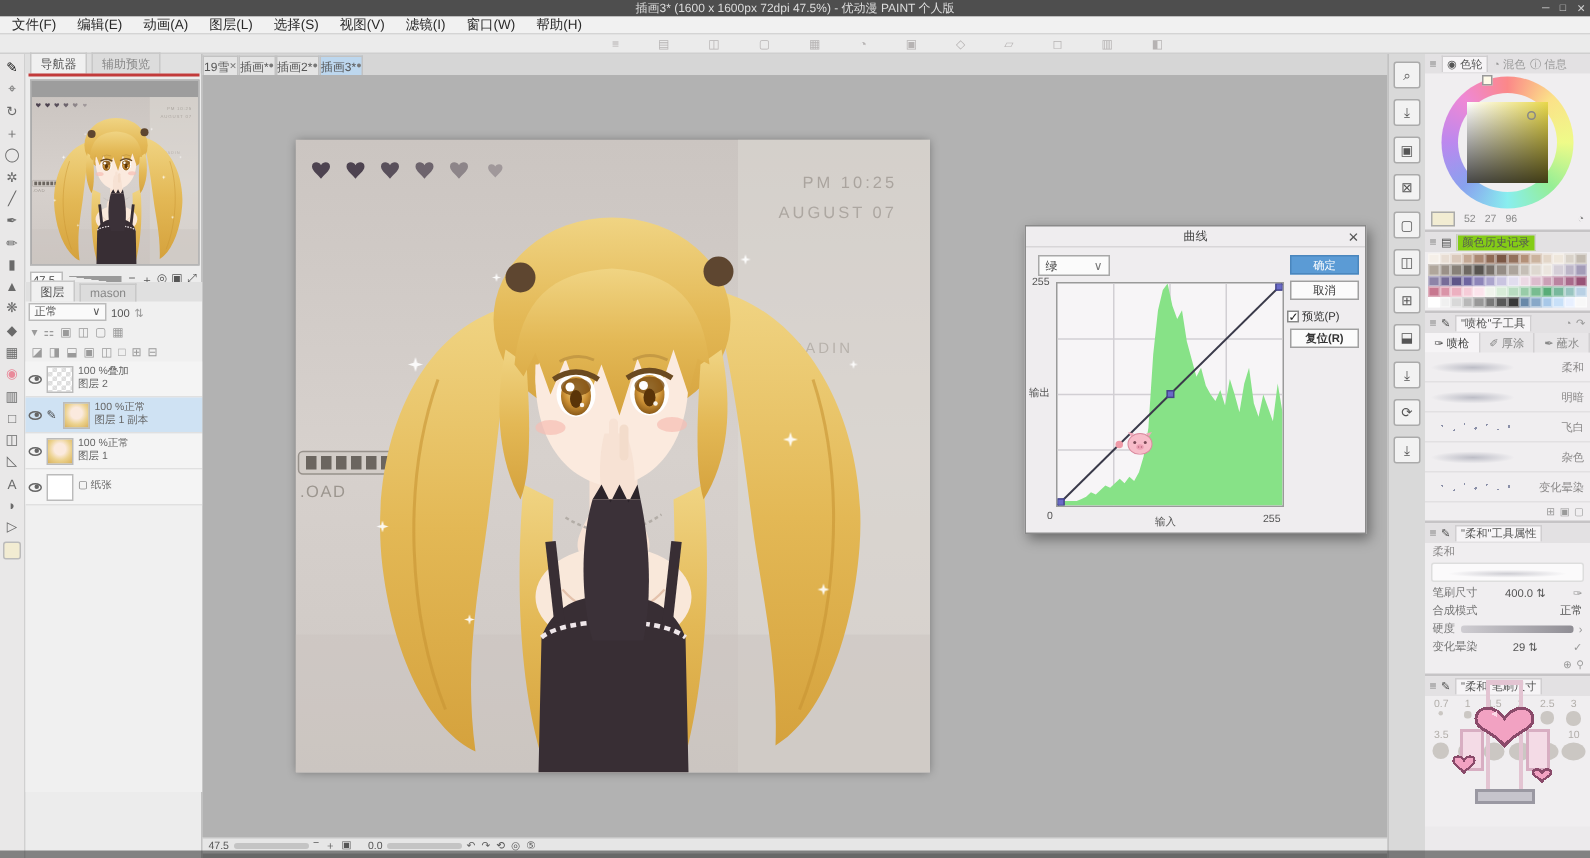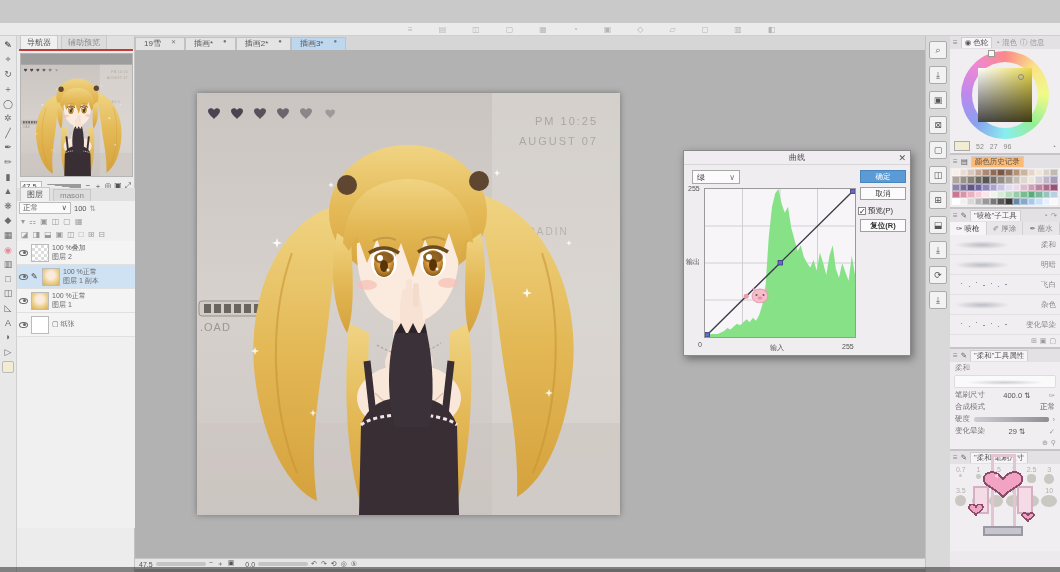--- a/index.html
+++ b/index.html
@@ -41,21 +41,21 @@
   .eye{width:9px;height:6px;border:1px solid #666;border-radius:50%;position:relative;flex:none;}
   .eye::after{content:"";position:absolute;left:2.5px;top:0.5px;width:3px;height:3px;background:#666;border-radius:50%;}
   .lthumb{width:18px;height:18px;border:1px solid #bbb;background:#fff;flex:none;}
   .lthumb.checker{background-image:linear-gradient(45deg,#ddd 25%,transparent 25%,transparent 75%,#ddd 75%),linear-gradient(45deg,#ddd 25%,transparent 25%,transparent 75%,#ddd 75%);background-size:6px 6px;background-position:0 0,3px 3px;}
   .lthumb.face{background:radial-gradient(circle at 50% 40%,#fbeade 30%,#ecd28e 60%,#d8b05a 100%);}
   .ltext{font-size:7px;color:#666;line-height:1.25;overflow:hidden;white-space:nowrap;}
   .editpen{font-size:8px;color:#444;width:8px;flex:none;}
   
   #canvasarea{left:135px;top:36px;width:790px;height:536px;background:#b2b2b2;}
   #doctabs{position:absolute;left:0;top:0;width:790px;height:14px;background:#d6d6d6;display:flex;align-items:flex-end;font-size:8px;color:#555;}
-  .dtab{height:13px;display:flex;align-items:flex-start;gap:10px;padding:0 8px;background:#e4e4e4;border:1px solid #c2c2c2;border-bottom:none;white-space:nowrap;}
+  .dtab{height:13px;display:flex;align-items:center;gap:0;padding:0 0;background:#e4e4e4;border:1px solid #c2c2c2;border-bottom:none;white-space:nowrap;}
   .dtab.active{background:#bdd7ee;}
   .dtab .mk{font-size:6px;color:#777;}
   #artframe{position:absolute;left:62px;top:57px;width:423px;height:422px;box-shadow:0 0 6px rgba(0,0,0,.35);}
   #statusbar{position:absolute;left:0;top:522px;width:790px;height:11px;background:#e6e6e6;border-top:1px solid #c6c6c6;display:flex;align-items:center;gap:3px;font-size:7px;color:#555;padding-left:4px;}
   .sslider{width:50px;height:4px;background:#c4c4c4;border-radius:2px;}
   #darkstrip{left:0;top:567px;width:1060px;height:5px;background:#2c2c2c;opacity:.55;}
   
   #watermark{left:44px;top:48px;font-size:25px;font-weight:bold;color:rgba(255,255,255,.6);text-shadow:0 1px 2px rgba(90,90,90,.45);letter-spacing:2px;white-space:nowrap;z-index:30;pointer-events:none;}
   
   #curves{left:683px;top:150px;width:228px;height:206px;background:#efedef;border:1px solid #8a8a8a;box-shadow:2px 3px 8px rgba(0,0,0,.4);z-index:20;}
@@ -212,21 +212,40 @@
         <path transform="translate(300,80) scale(.7)" d="M0,-5 L1.2,-1.2 L5,0 L1.2,1.2 L0,5 L-1.2,1.2 L-5,0 L-1.2,-1.2 Z"></path>
         <path transform="translate(134,92) scale(.6)" d="M0,-5 L1.2,-1.2 L5,0 L1.2,1.2 L0,5 L-1.2,1.2 L-5,0 L-1.2,-1.2 Z"></path>
         <path transform="translate(372,150) scale(.6)" d="M0,-5 L1.2,-1.2 L5,0 L1.2,1.2 L0,5 L-1.2,1.2 L-5,0 L-1.2,-1.2 Z"></path>
       </g>
     </symbol>
   </defs>
 </svg>
 
 <div id="root">
 
-
+  <div id="titlebar" class="abs">
+    <span>插画3* (1600 x 1600px 72dpi 47.5%) - 优动漫 PAINT 个人版</span>
+    <span id="winctl">
+        <span>─</span>
+        <span>□</span>
+        <span>✕</span>
+      </span>
+  </div>
+
+  <div id="menubar" class="abs">
+      <span class="menu-item">文件(F)</span>
+      <span class="menu-item">编辑(E)</span>
+      <span class="menu-item">动画(A)</span>
+      <span class="menu-item">图层(L)</span>
+      <span class="menu-item">选择(S)</span>
+      <span class="menu-item">视图(V)</span>
+      <span class="menu-item">滤镜(I)</span>
+      <span class="menu-item">窗口(W)</span>
+      <span class="menu-item">帮助(H)</span>
+    </div>
   <div id="cmdbar" class="abs">
       <span>≡</span>
       <span>▤</span>
       <span>◫</span>
       <span>▢</span>
       <span>▦</span>
       <span>◔</span>
       <span>▣</span>
       <span>◇</span>
       <span>▱</span>
@@ -483,21 +502,21 @@
         <span>27</span>
         <span>96</span>
         <span style="margin-left:auto;">◔</span>
       </div>
     </div>
 
     <div class="rpanel">
       <div class="rhdr">
         <span class="hamb">≡</span>
         <span>▤</span>
-        <span style="background:#fdba74;padding:0 3px;border:1px solid #d0ced0;border-bottom:none;">颜色历史记录</span>
+        <span style="background:#84cc16;padding:0 3px;border:1px solid #d0ced0;border-bottom:none;">颜色历史记录</span>
       </div>
       <div id="swatchgrid">
           <span class="sw" style="background: rgb(245, 239, 232);"></span>
           <span class="sw" style="background: rgb(232, 221, 211);"></span>
           <span class="sw" style="background: rgb(217, 200, 187);"></span>
           <span class="sw" style="background: rgb(196, 168, 148);"></span>
           <span class="sw" style="background: rgb(170, 136, 115);"></span>
           <span class="sw" style="background: rgb(143, 106, 85);"></span>
           <span class="sw" style="background: rgb(122, 86, 68);"></span>
           <span class="sw" style="background: rgb(147, 112, 92);"></span>

